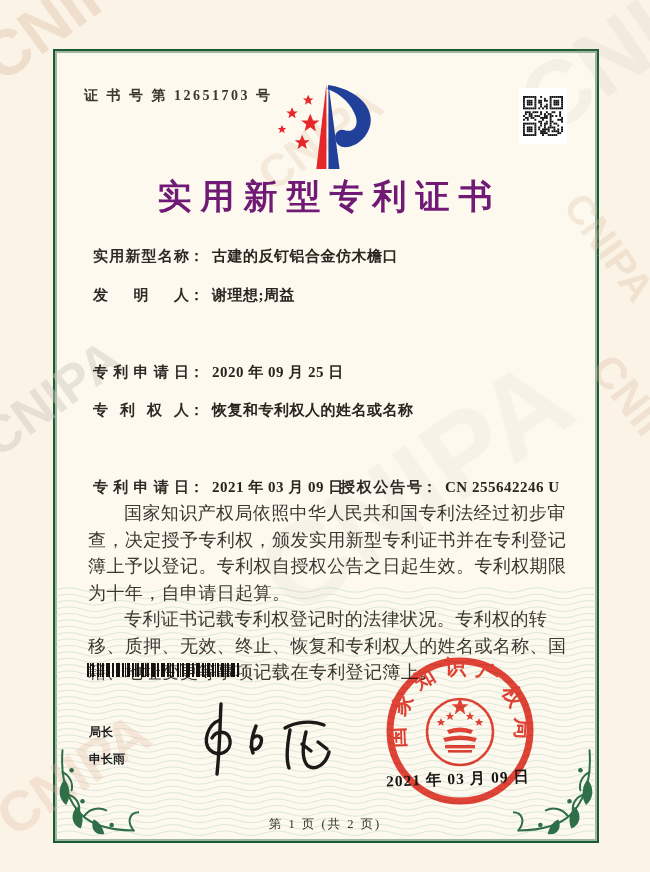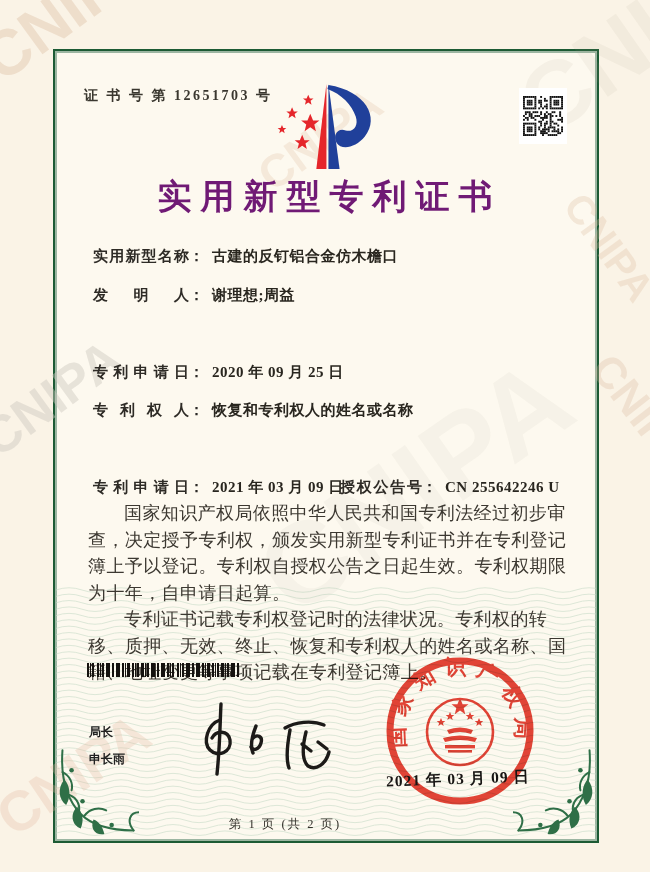--- a/index.html
+++ b/index.html
@@ -37,21 +37,21 @@
            background-image:repeating-linear-gradient(90deg,#15120f 0 2px,transparent 2px 5px),
                             repeating-linear-gradient(90deg,#15120f 0 1px,transparent 1px 3.2px);}
   .signer{position:absolute;left:89px;top:719px;z-index:5;
           font-family:"Liberation Sans","DejaVu Sans",sans-serif;
           font-weight:bold;font-size:12px;color:#222;line-height:27px;}
   .signature{position:absolute;left:190px;top:698px;width:150px;height:82px;z-index:5;}
   .seal{position:absolute;left:377px;top:648px;width:166px;height:166px;z-index:6;
         mix-blend-mode:multiply;opacity:.95;}
   .seal-date{position:absolute;left:386px;top:769px;z-index:7;font-size:15.5px;font-weight:600;
              letter-spacing:1px;color:#171513;transform:rotate(-2deg);white-space:nowrap;}
-  .footer{position:absolute;left:0;top:816px;width:570px;text-align:center;z-index:5;
+  .footer{position:absolute;left:0;top:816px;width:650px;text-align:center;z-index:5;
           font-size:12.5px;letter-spacing:2px;color:#33302a;}
   .orn{position:absolute;width:82px;height:94px;z-index:5;}
   .orn-left{left:57px;top:747px;}
   .orn-right{left:513px;top:747px;transform:scaleX(-1);}
 </style>
 </head>
 <body>
 
 <div class="page">
 

